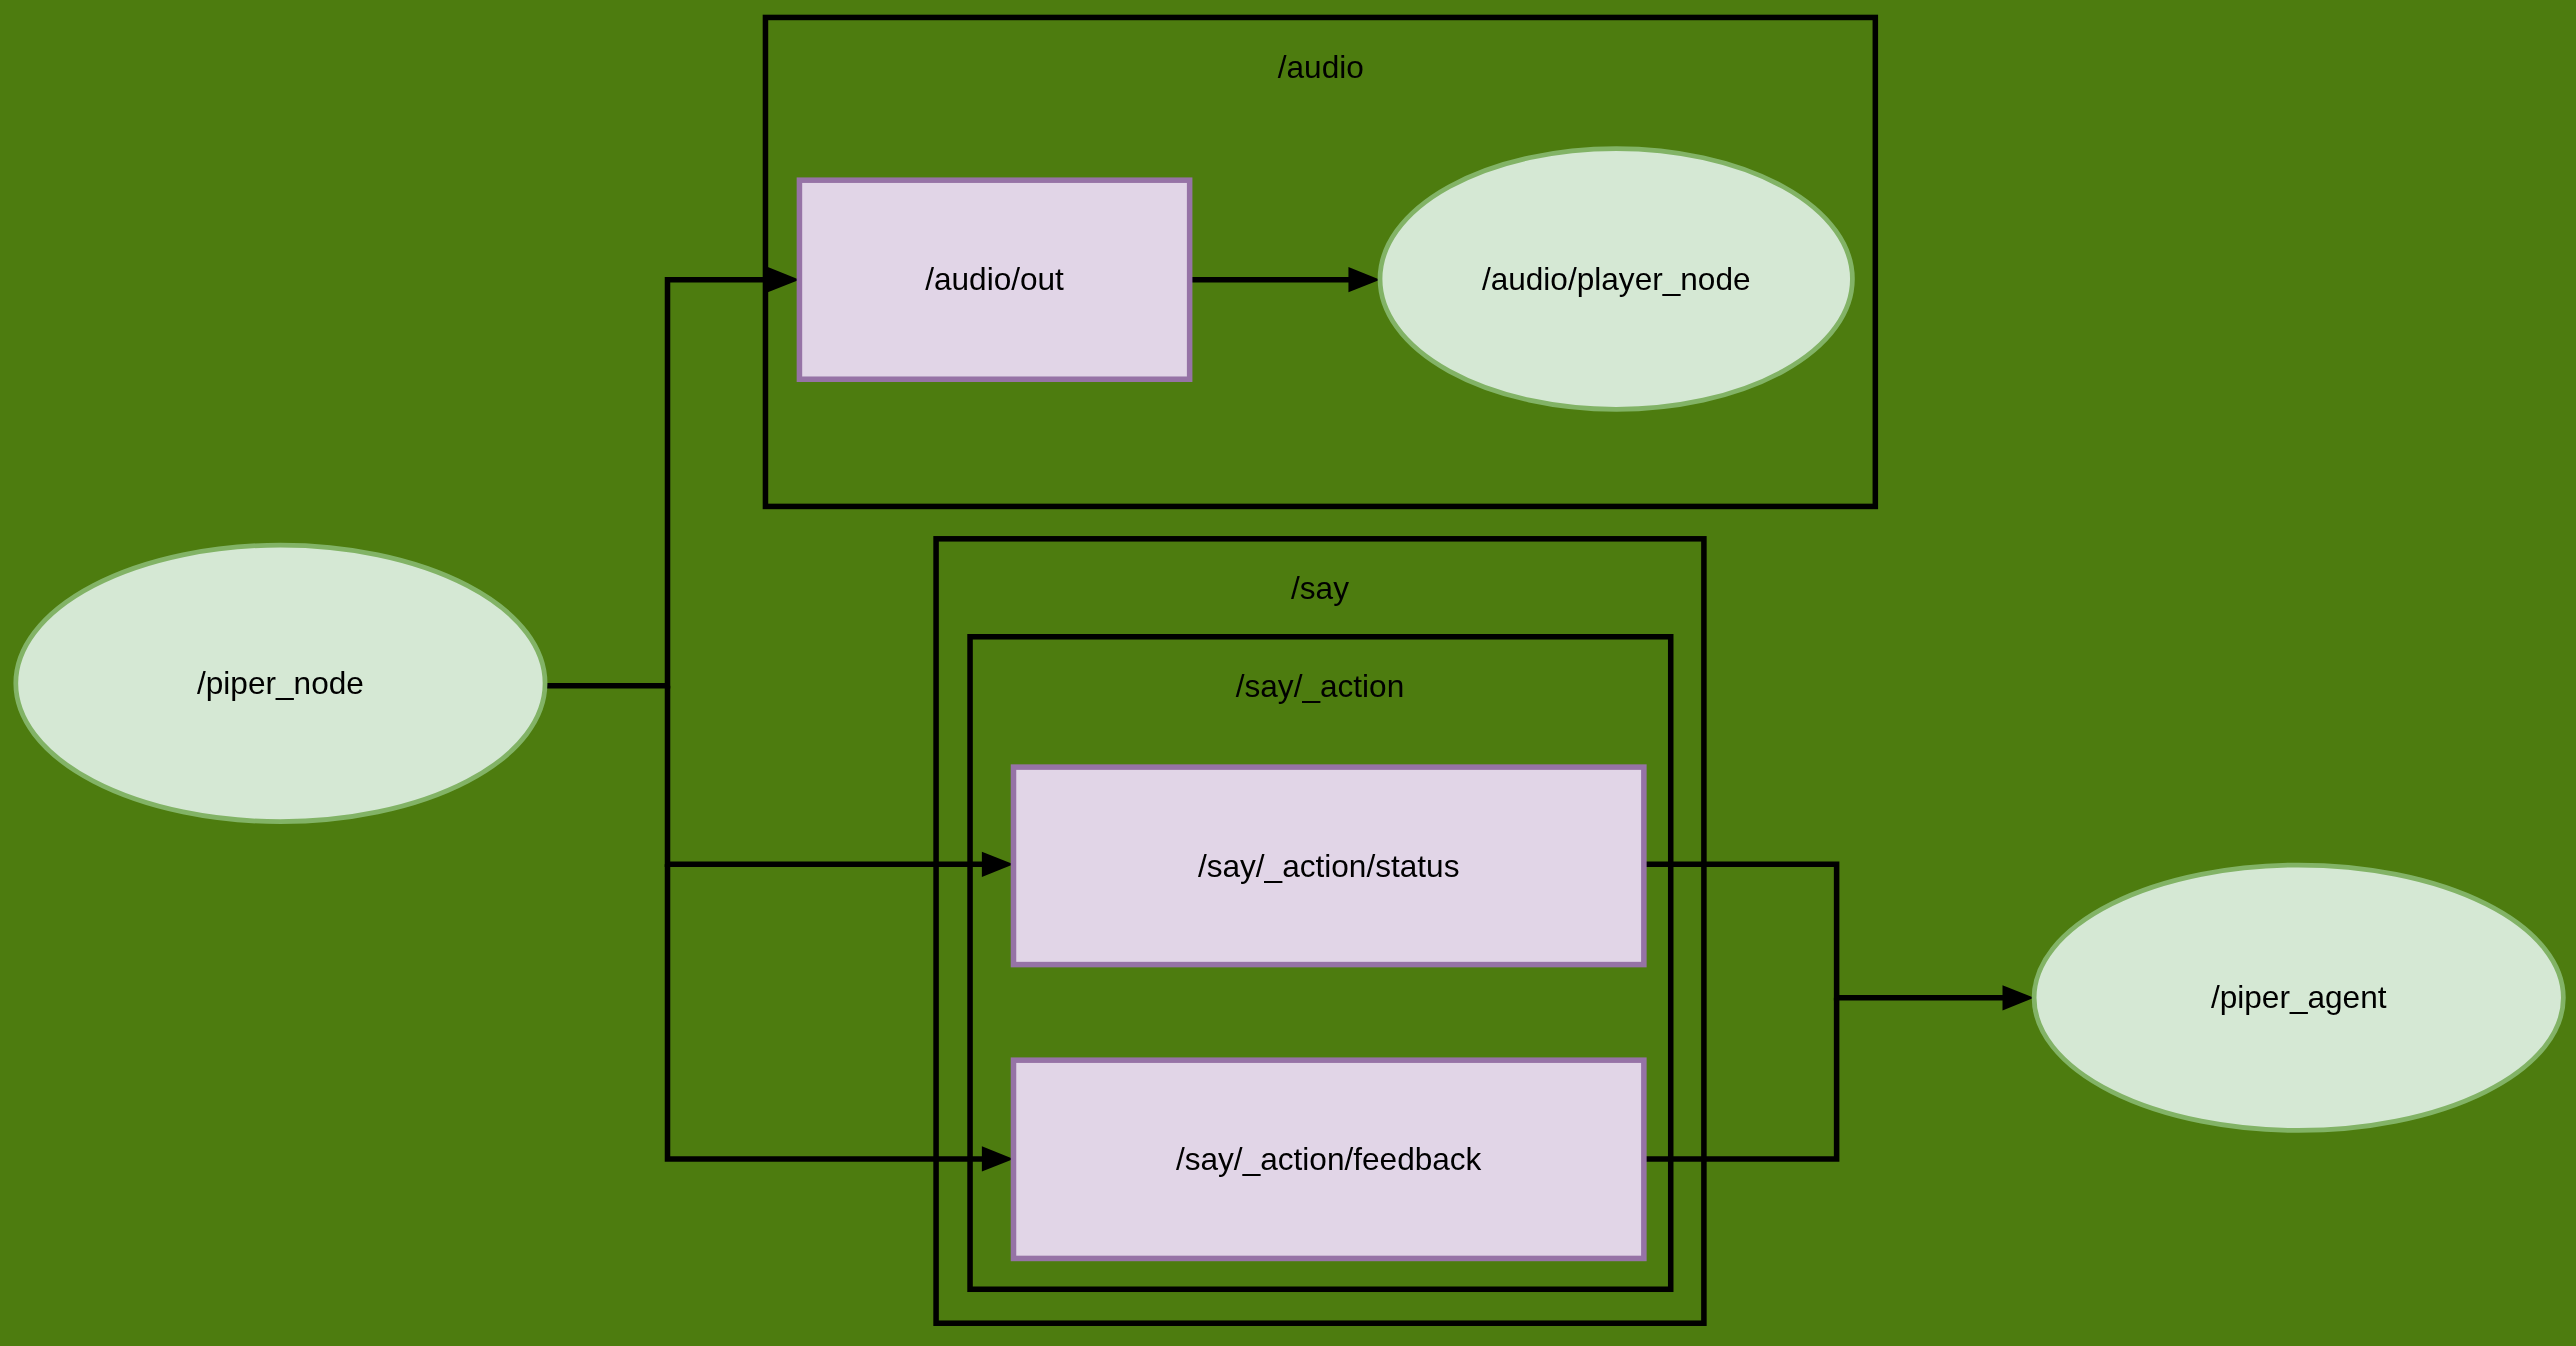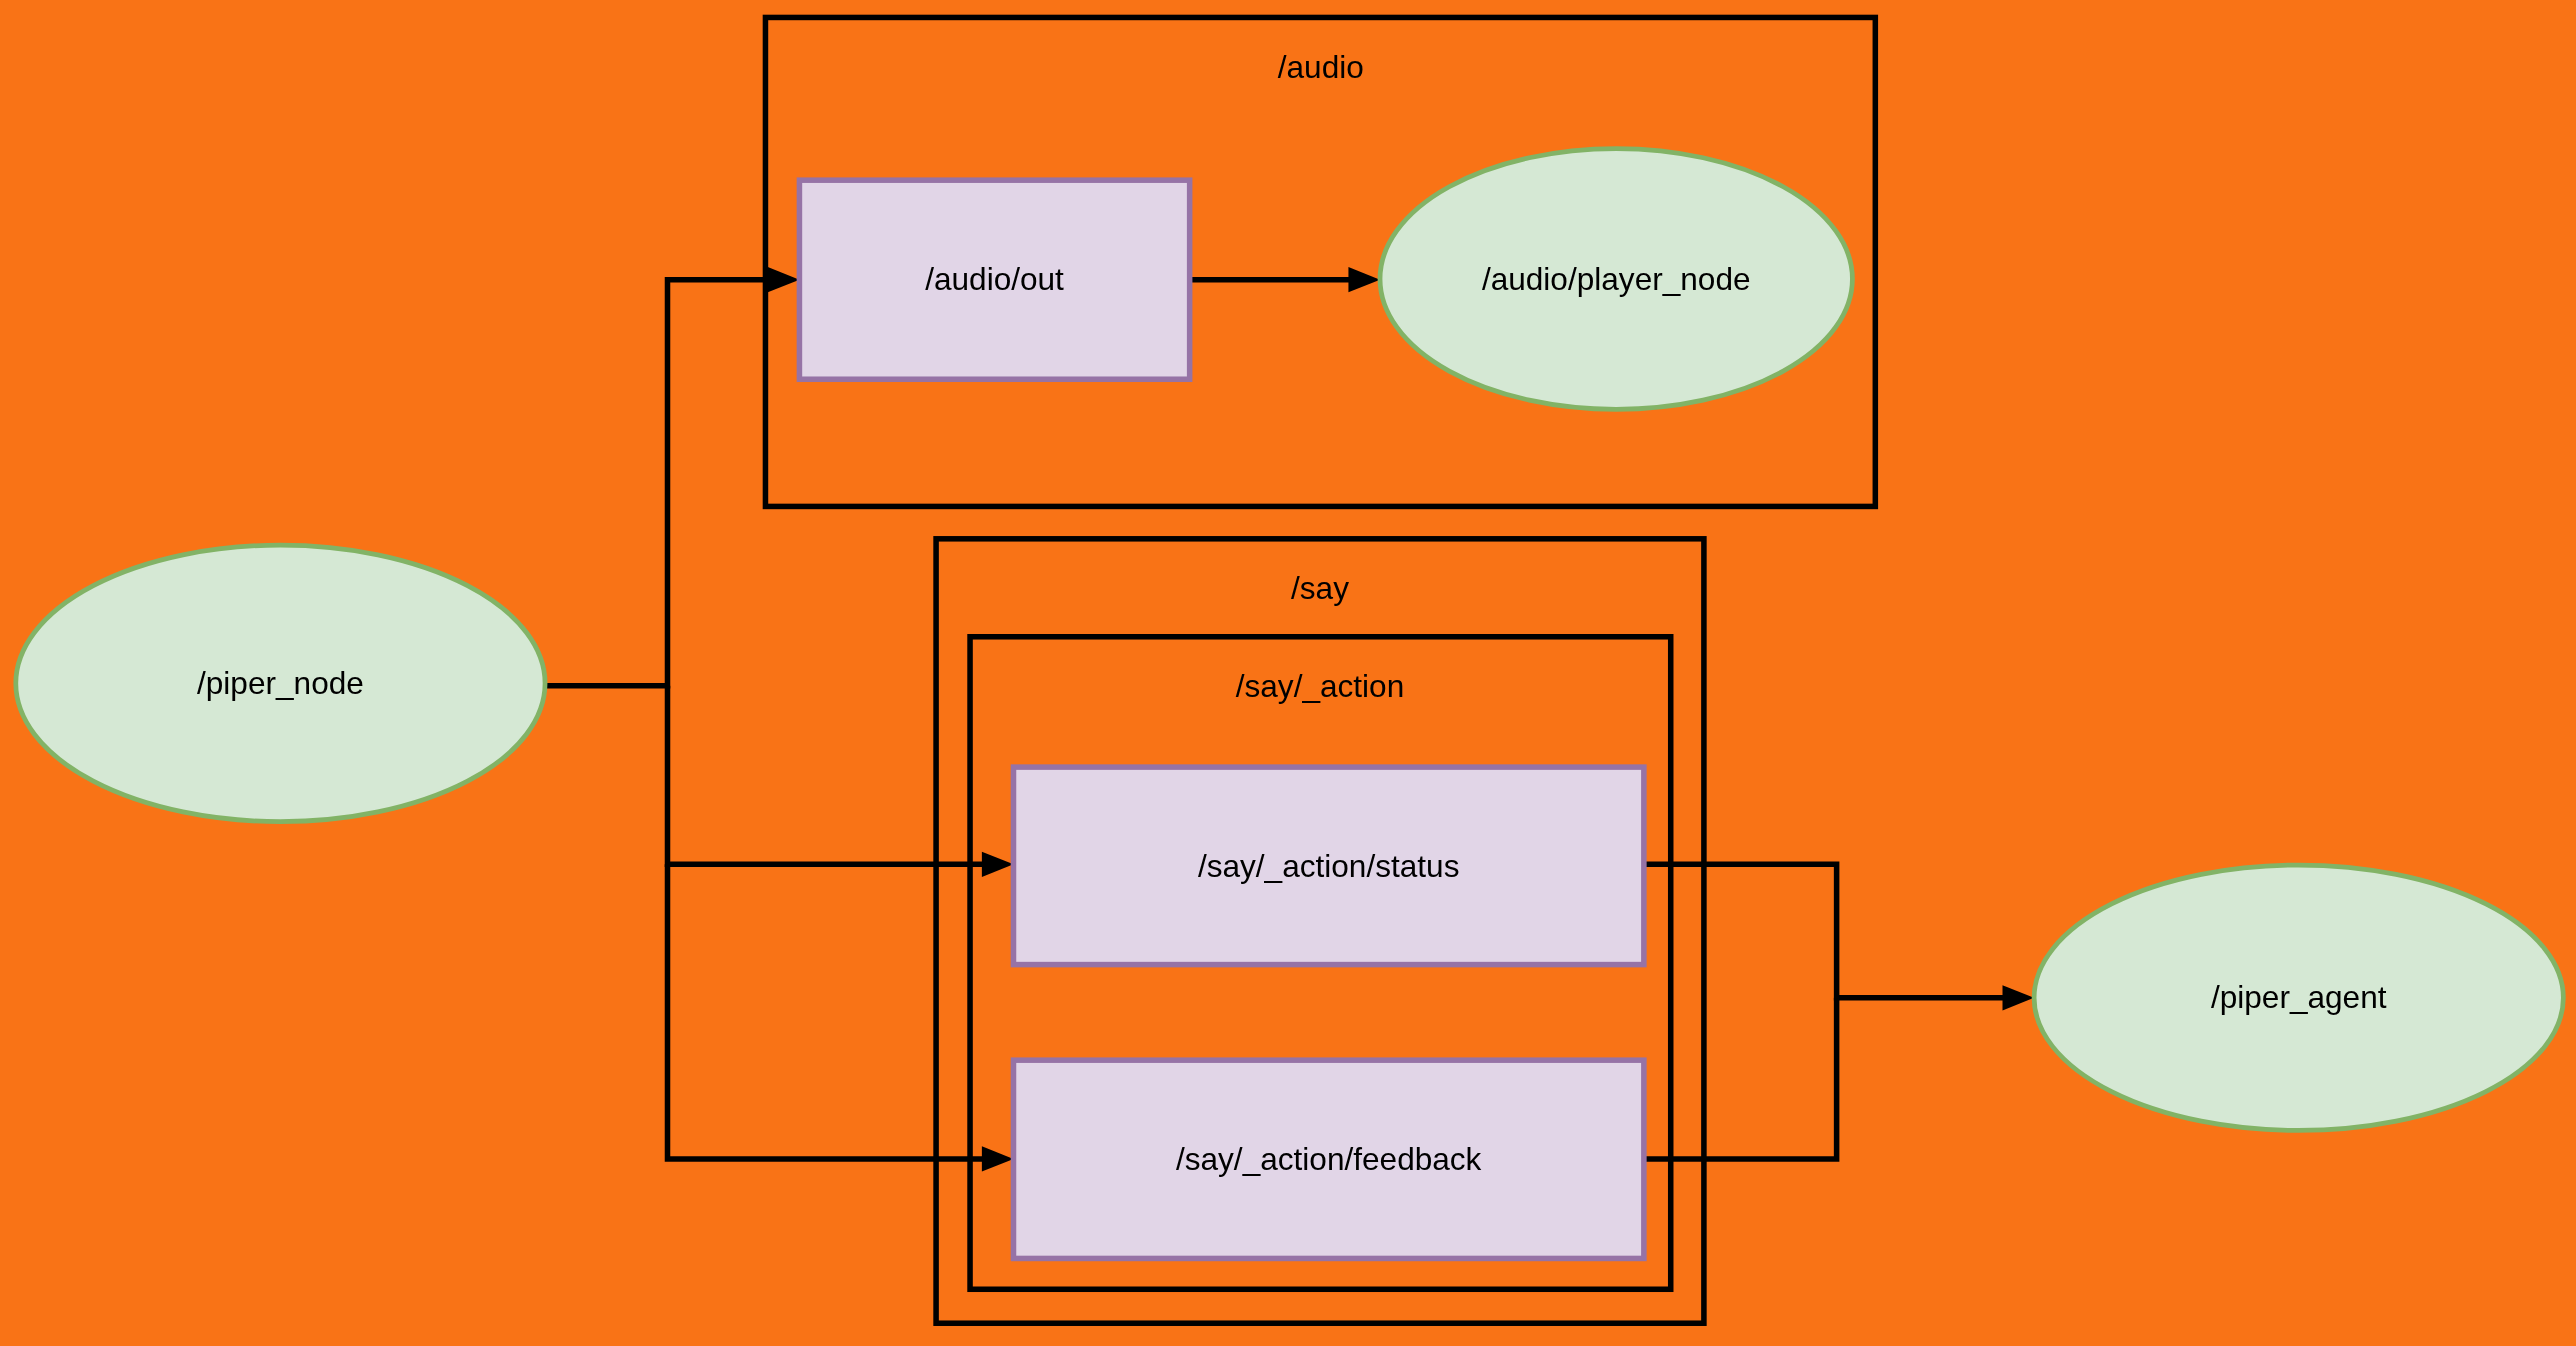--- a/index.html
+++ b/index.html
@@ -5,21 +5,21 @@
 <style>
   html, body {
     margin: 0;
     padding: 0;
     background: #ffffff;
   }
   #canvas-wrap {
     position: relative;
     width: 2576px;
     height: 1347px;
-    background: #f97316;
+    background: #4d7c0f;
     overflow: hidden;
     font-family: "Liberation Sans", "DejaVu Sans", sans-serif;
   }
   svg.graph-layer {
     position: absolute;
     top: 0;
     left: 0;
     width: 2576px;
     height: 1347px;
   }

